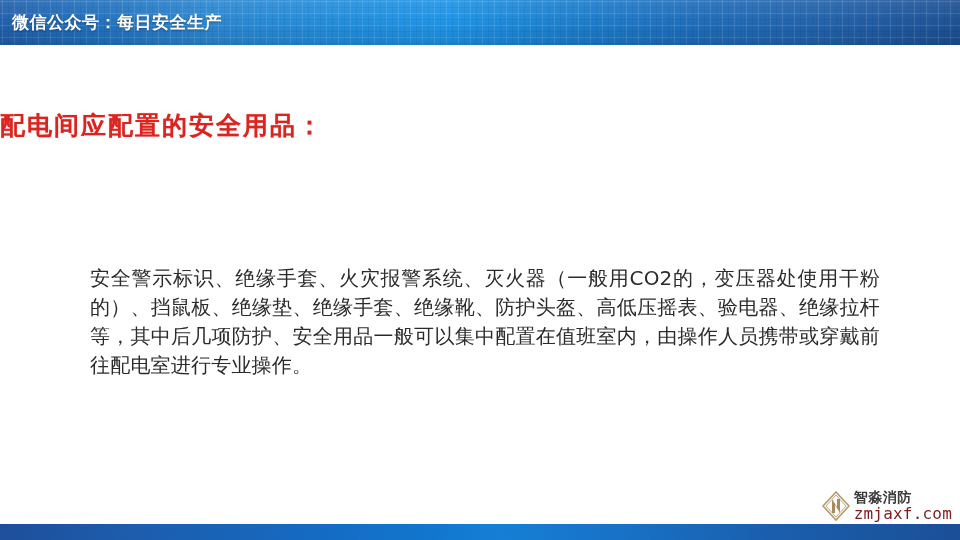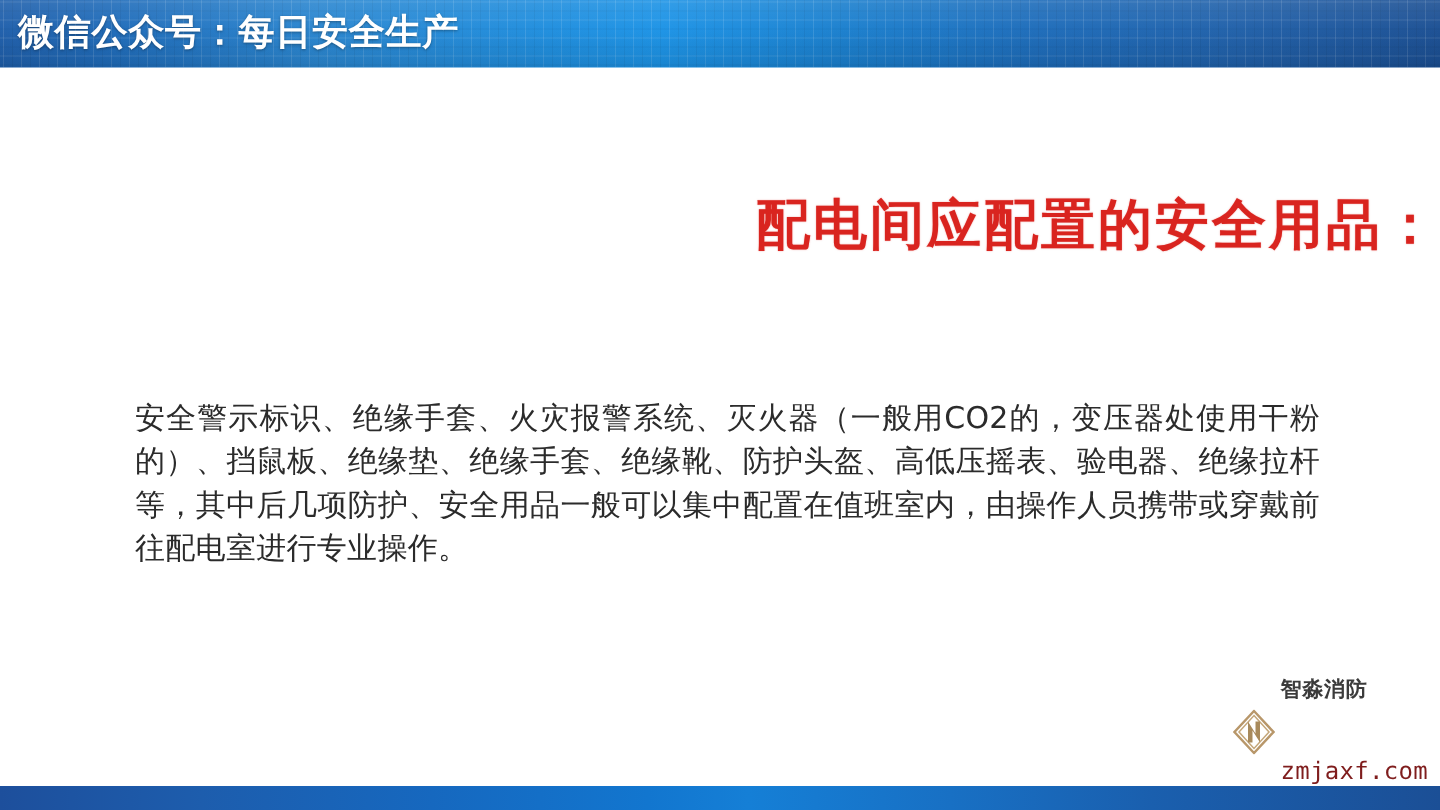--- a/index.html
+++ b/index.html
@@ -77,37 +77,37 @@
       rgba(255,255,255,0.02) 45%,
       rgba(0,0,0,0.10) 100%);
   }
   .banner-title {
     position: absolute;
     left: 12px;
     top: 0;
     height: 45px;
     line-height: 45px;
     color: #ffffff;
-    font-size: 24px;
+    font-size: 17px;
     font-weight: bold;
     letter-spacing: 0.5px;
     white-space: nowrap;
     text-shadow: 0 1px 2px rgba(0,0,0,0.35);
-    font-family: Liberation Serif, serif;
+    font-family: Liberation Sans, sans-serif;
   }
 
   
   .slide-title {
     position: absolute;
     left: 0;
-    top: 126px;
-    width: 960px;
-    text-align: right;
+    top: 109px;
+    width: 960px;
+    text-align: left;
     color: #d9241f;
-    font-size: 36px;
+    font-size: 25px;
     font-weight: bold;
     letter-spacing: 2px;
     white-space: nowrap;
     font-family: "DejaVu Sans", "Liberation Sans", sans-serif;
     text-shadow: 0 0 1px rgba(217,36,31,0.5);
   }
 
   
   .body-text {
     position: absolute;
@@ -153,21 +153,20 @@
   }
   .wm-mark {
     width: 28px;
     height: 30px;
     flex: 0 0 auto;
   }
   .wm-text {
     display: flex;
     flex-direction: column;
     line-height: 1;
-    gap: 37px;
   }
   .wm-name {
     font-size: 14px;
     font-weight: bold;
     color: #3b3b3b;
     letter-spacing: 0.5px;
     font-family: "DejaVu Sans", "Liberation Sans", sans-serif;
   }
   .wm-url {
     font-size: 16px;

